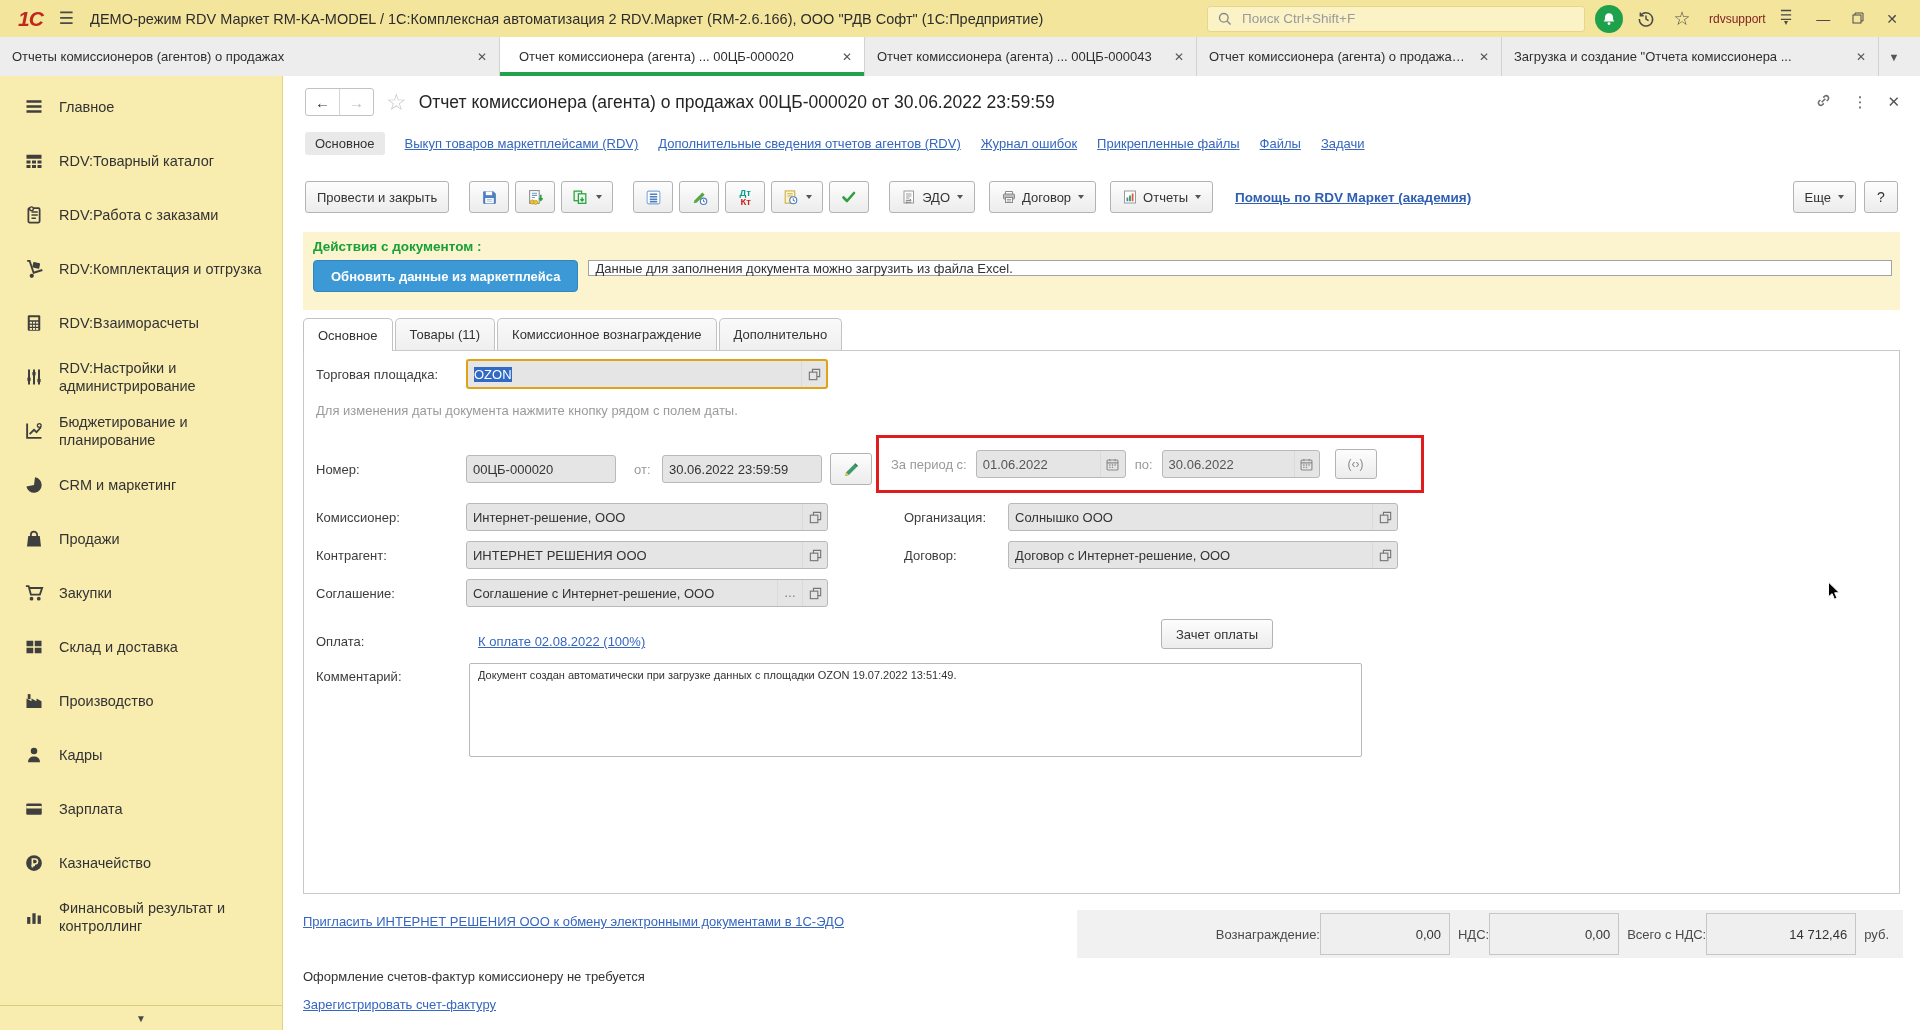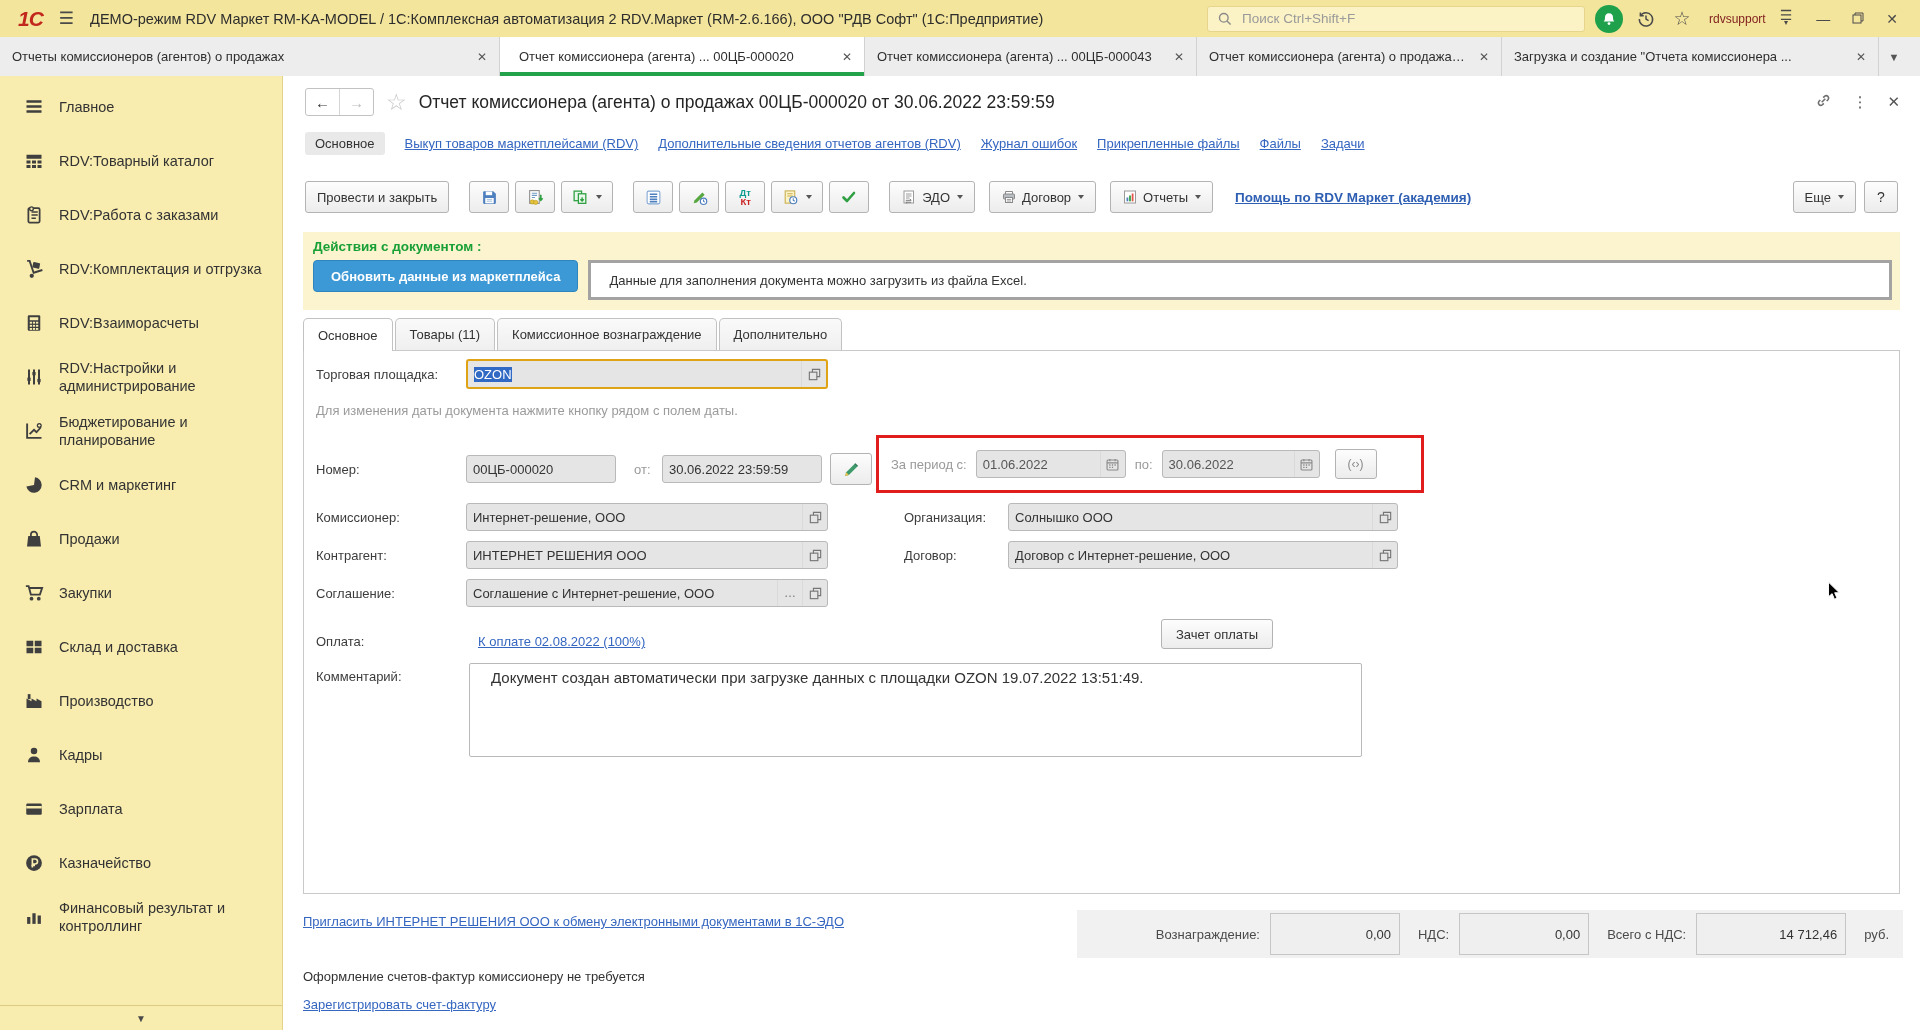--- a/index.html
+++ b/index.html
@@ -71,22 +71,22 @@
   .dtkt{display:flex;flex-direction:column;line-height:9px;font-size:9.5px;font-weight:bold}
   .dtkt .dt{color:#0E9B8F;align-self:flex-start}
   .dtkt .kt{color:#CC2222;align-self:flex-end}
   
   .action-panel{position:absolute;left:20px;top:156px;width:1597px;height:78px;background:#FBF4CE;
                 box-sizing:border-box;padding:7px 8px 0 10px}
   .action-header{color:#18A036;font-weight:bold;font-size:13.5px}
   .action-row{display:flex;gap:10px;margin-top:6px}
   .blue-btn{background:#3D99D6;border:1px solid #2F86BE;border-radius:4px;color:#fff;font-weight:bold;
             font-size:13px;height:32px;display:flex;align-items:center;padding:0 17px;box-sizing:border-box}
-  .excel-hint{flex:1;background:#fff;border:3px solid #a3a3a3;height:40px;display:flex;align-items:center;
-              padding:0 18px;font-size:13px;color:#333;box-sizing:border-box}
+  .excel-hint{flex:1;background:#fff;border:1px solid #a3a3a3;height:16px;display:flex;align-items:center;
+              padding:0 6px;font-size:13px;color:#333;box-sizing:border-box}
   
   .ftabs{position:absolute;left:20px;top:242px;display:flex;z-index:2}
   .ftab{border:1px solid #C2C2C2;border-bottom:none;border-radius:5px 5px 0 0;
         background:linear-gradient(#FAFAFA,#EFEFEF);padding:0 14px;height:32px;display:flex;
         align-items:center;font-size:13px;color:#333;margin-right:2px;box-sizing:border-box}
   .ftab.active{background:#fff;height:33px}
   .formbox{position:absolute;left:20px;top:274px;width:1597px;height:544px;border:1px solid #C9C9C9;
            background:#fff;box-sizing:border-box}
   .flabel{position:absolute;font-size:13px;color:#3c3c3c;white-space:nowrap}
   .glabel{color:#999}
@@ -100,26 +100,26 @@
   .sel{background:#316AC5;color:#fff}
   .hint{position:absolute;font-size:13px;color:#9B9B9B;white-space:nowrap}
   .redbox{position:absolute;left:572px;top:84px;width:548px;height:58px;border:3px solid #E11C1C;
           box-sizing:border-box;display:flex;align-items:center;gap:9px;padding-left:12px}
   .redbox .fld,.redbox .flabel{position:static}
   .redbox .fld{color:#555}
   .minibtn{background:linear-gradient(#FDFDFD,#ECECEC);border:1px solid #B3B3B3;border-radius:3px;
            display:flex;align-items:center;justify-content:center;box-sizing:border-box}
   .period-btn{width:42px;height:30px;color:#8a8a8a;font-size:12px;letter-spacing:0}
   textarea.comment{position:absolute;left:165px;top:312px;width:893px;height:94px;border:1px solid #B9B9B9;
-           border-radius:2px;font-family:"Liberation Sans",sans-serif;font-size:15px;color:#333;
-           padding:5px 21px;box-sizing:border-box;resize:none;outline:none}
+           border-radius:2px;font-family:"Liberation Sans",sans-serif;font-size:11px;color:#333;
+           padding:5px 8px;box-sizing:border-box;resize:none;outline:none}
   
   .invite-link{position:absolute;left:20px;top:838px;font-size:13px}
   .totalsbar{position:absolute;left:794px;top:834px;width:826px;height:48px;background:#F1F1F1;
-             display:flex;align-items:center;justify-content:flex-end;gap:10px;padding:0 14px;
+             display:flex;align-items:center;justify-content:flex-end;padding:0 14px;
              box-sizing:border-box;font-size:13px;color:#4a4a4a}
   .tval{height:42px;border:1px solid #C6C6C6;background:#EFEFEF;display:flex;align-items:center;
         justify-content:flex-end;padding:0 8px;box-sizing:border-box;color:#333;margin-right:8px}
   .invoice-note{position:absolute;left:20px;top:893px;font-size:13px;color:#333}
   .register-link{position:absolute;left:20px;top:921px;font-size:13px}
   .cursor{position:absolute;left:1826px;top:581px;z-index:99;pointer-events:none}
 </style>
 </head>
 <body>
 

